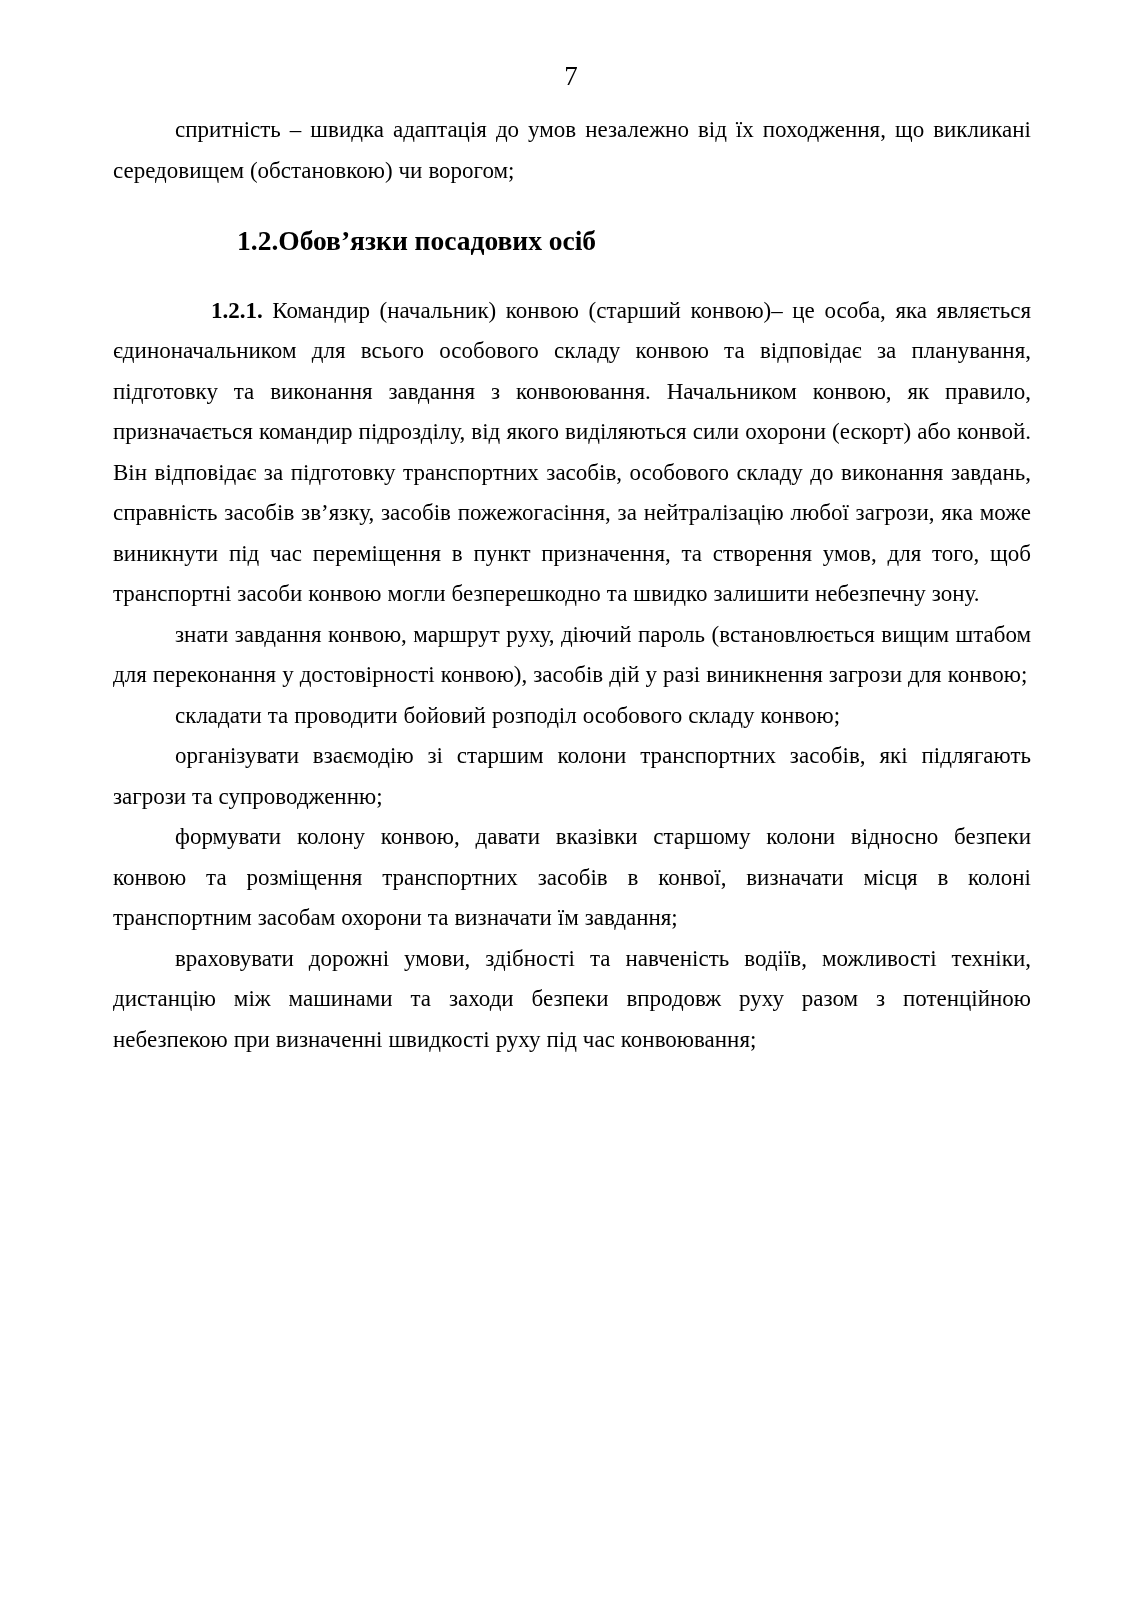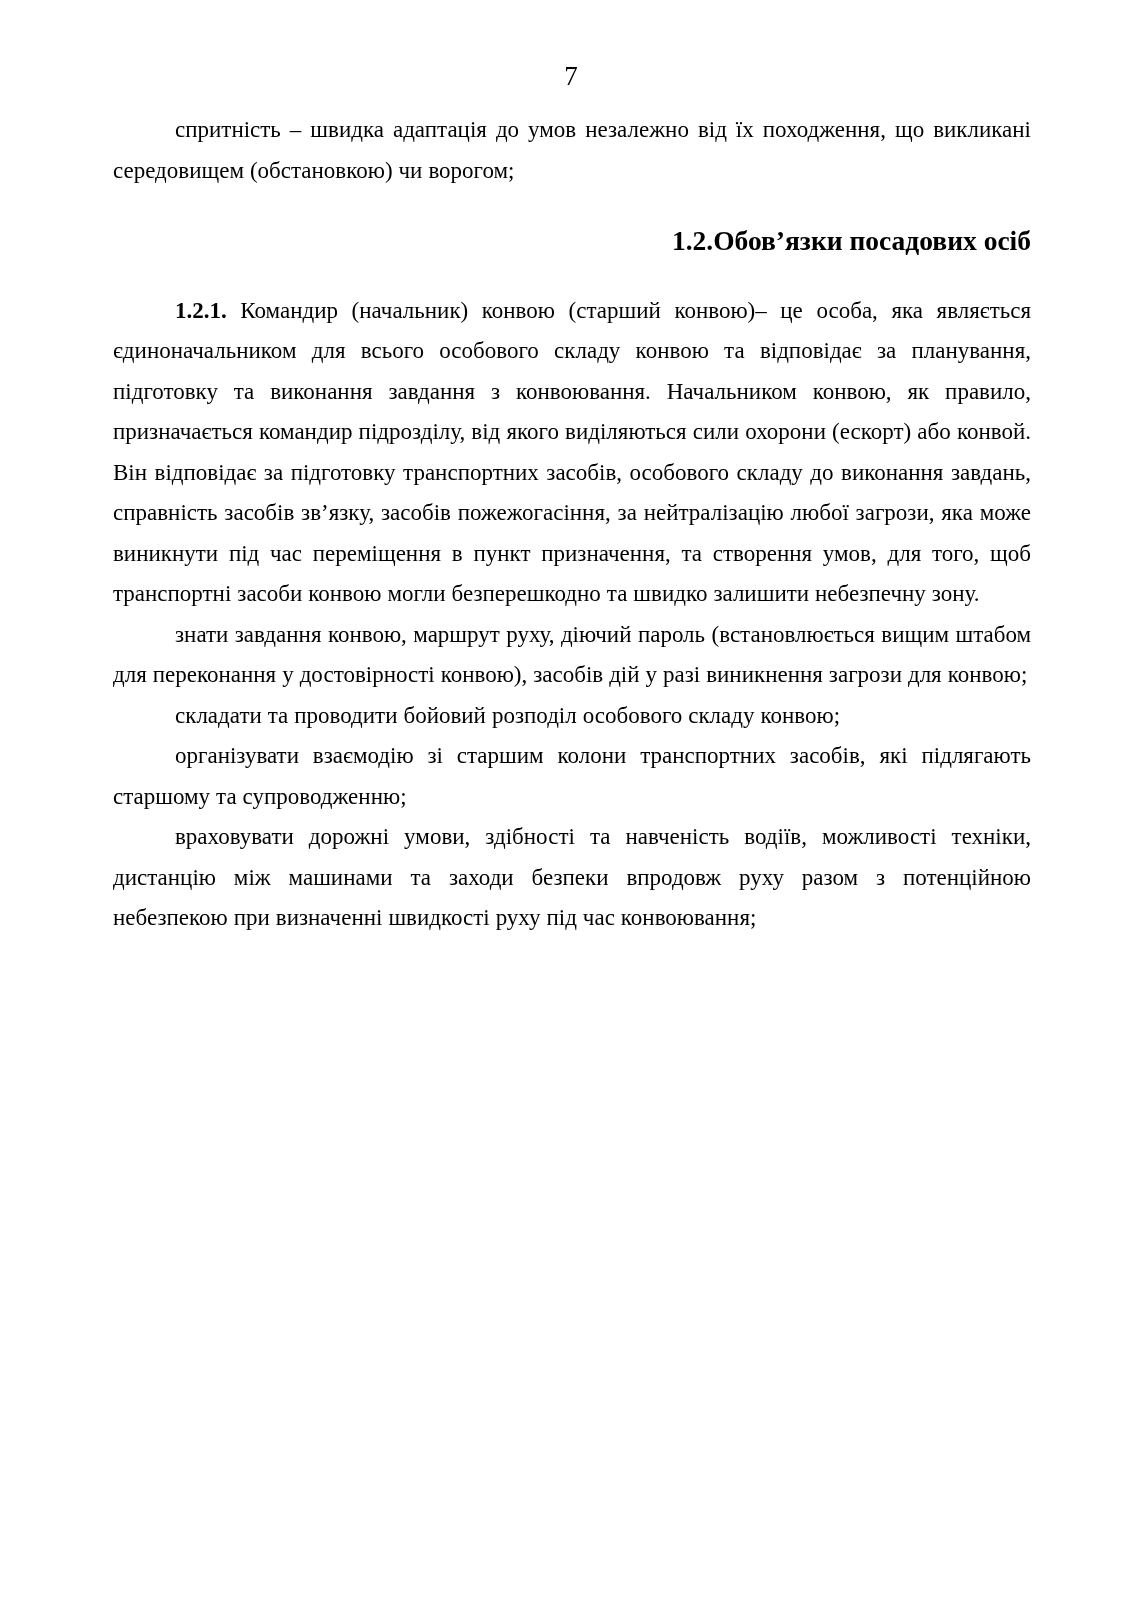--- a/index.html
+++ b/index.html
@@ -54,30 +54,31 @@
 
   
   .heading {
     margin: 0;
     padding-top: 30px;
     padding-bottom: 29px;
     font-size: 27.5px;
     line-height: 40.5px;
     font-weight: bold;
     text-indent: 62px;
-    text-align: right;
+    text-align: left;
   }
   .heading .h-num {
     display: inline-block;
     min-width: 72px;
   }
 
   
   .lead-num {
     font-weight: bold;
+    margin-left: 36px;
   }
 </style>
 </head>
 <body>
 
 <div class="page">
 
   <div class="page-number">7</div>
 
   <div class="content">
@@ -89,17 +90,18 @@
       <span class="h-num">1.2.</span><span>Обов’язки посадових осіб</span>
     </div>
 
     <p class="body">
       <span class="lead-num">1.2.1.</span><span> Командир (начальник) конвою (старший конвою)– це особа, яка являється єдиноначальником для всього особового складу конвою та відповідає за планування, підготовку та виконання завдання з конвоювання. Начальником конвою, як правило, призначається командир підрозділу, від якого виділяються сили охорони (ескорт) або конвой. Він відповідає за підготовку транспортних засобів, особового складу до виконання завдань, справність засобів зв’язку, засобів пожежогасіння, за нейтралізацію любої загрози, яка може виникнути під час переміщення в пункт призначення, та створення умов, для того, щоб транспортні засоби конвою могли безперешкодно та швидко залишити небезпечну зону.</span>
     </p>
 
 
     <p class="body">знати завдання конвою, маршрут руху, діючий пароль (встановлюється вищим штабом для переконання у достовірності конвою), засобів дій у разі виникнення загрози для конвою;</p>
     <p class="body">складати та проводити бойовий розподіл особового складу конвою;</p>
-    <p class="body">організувати взаємодію зі старшим колони транспортних засобів, які підлягають старшому та супроводженню;</p>
+    <p class="body">організувати взаємодію зі старшим колони транспортних засобів, які підлягають загрози та супроводженню;</p>
+    <p class="body">формувати колону конвою, давати вказівки старшому колони відносно безпеки конвою та розміщення транспортних засобів в конвої, визначати місця в колоні транспортним засобам охорони та визначати їм завдання;</p>
     <p class="body">враховувати дорожні умови, здібності та навченість  водіїв, можливості техніки, дистанцію між машинами та заходи безпеки впродовж руху разом з потенційною небезпекою при визначенні швидкості руху під час конвоювання;</p>
 
   </div>
 </div>
 
 </body></html>

